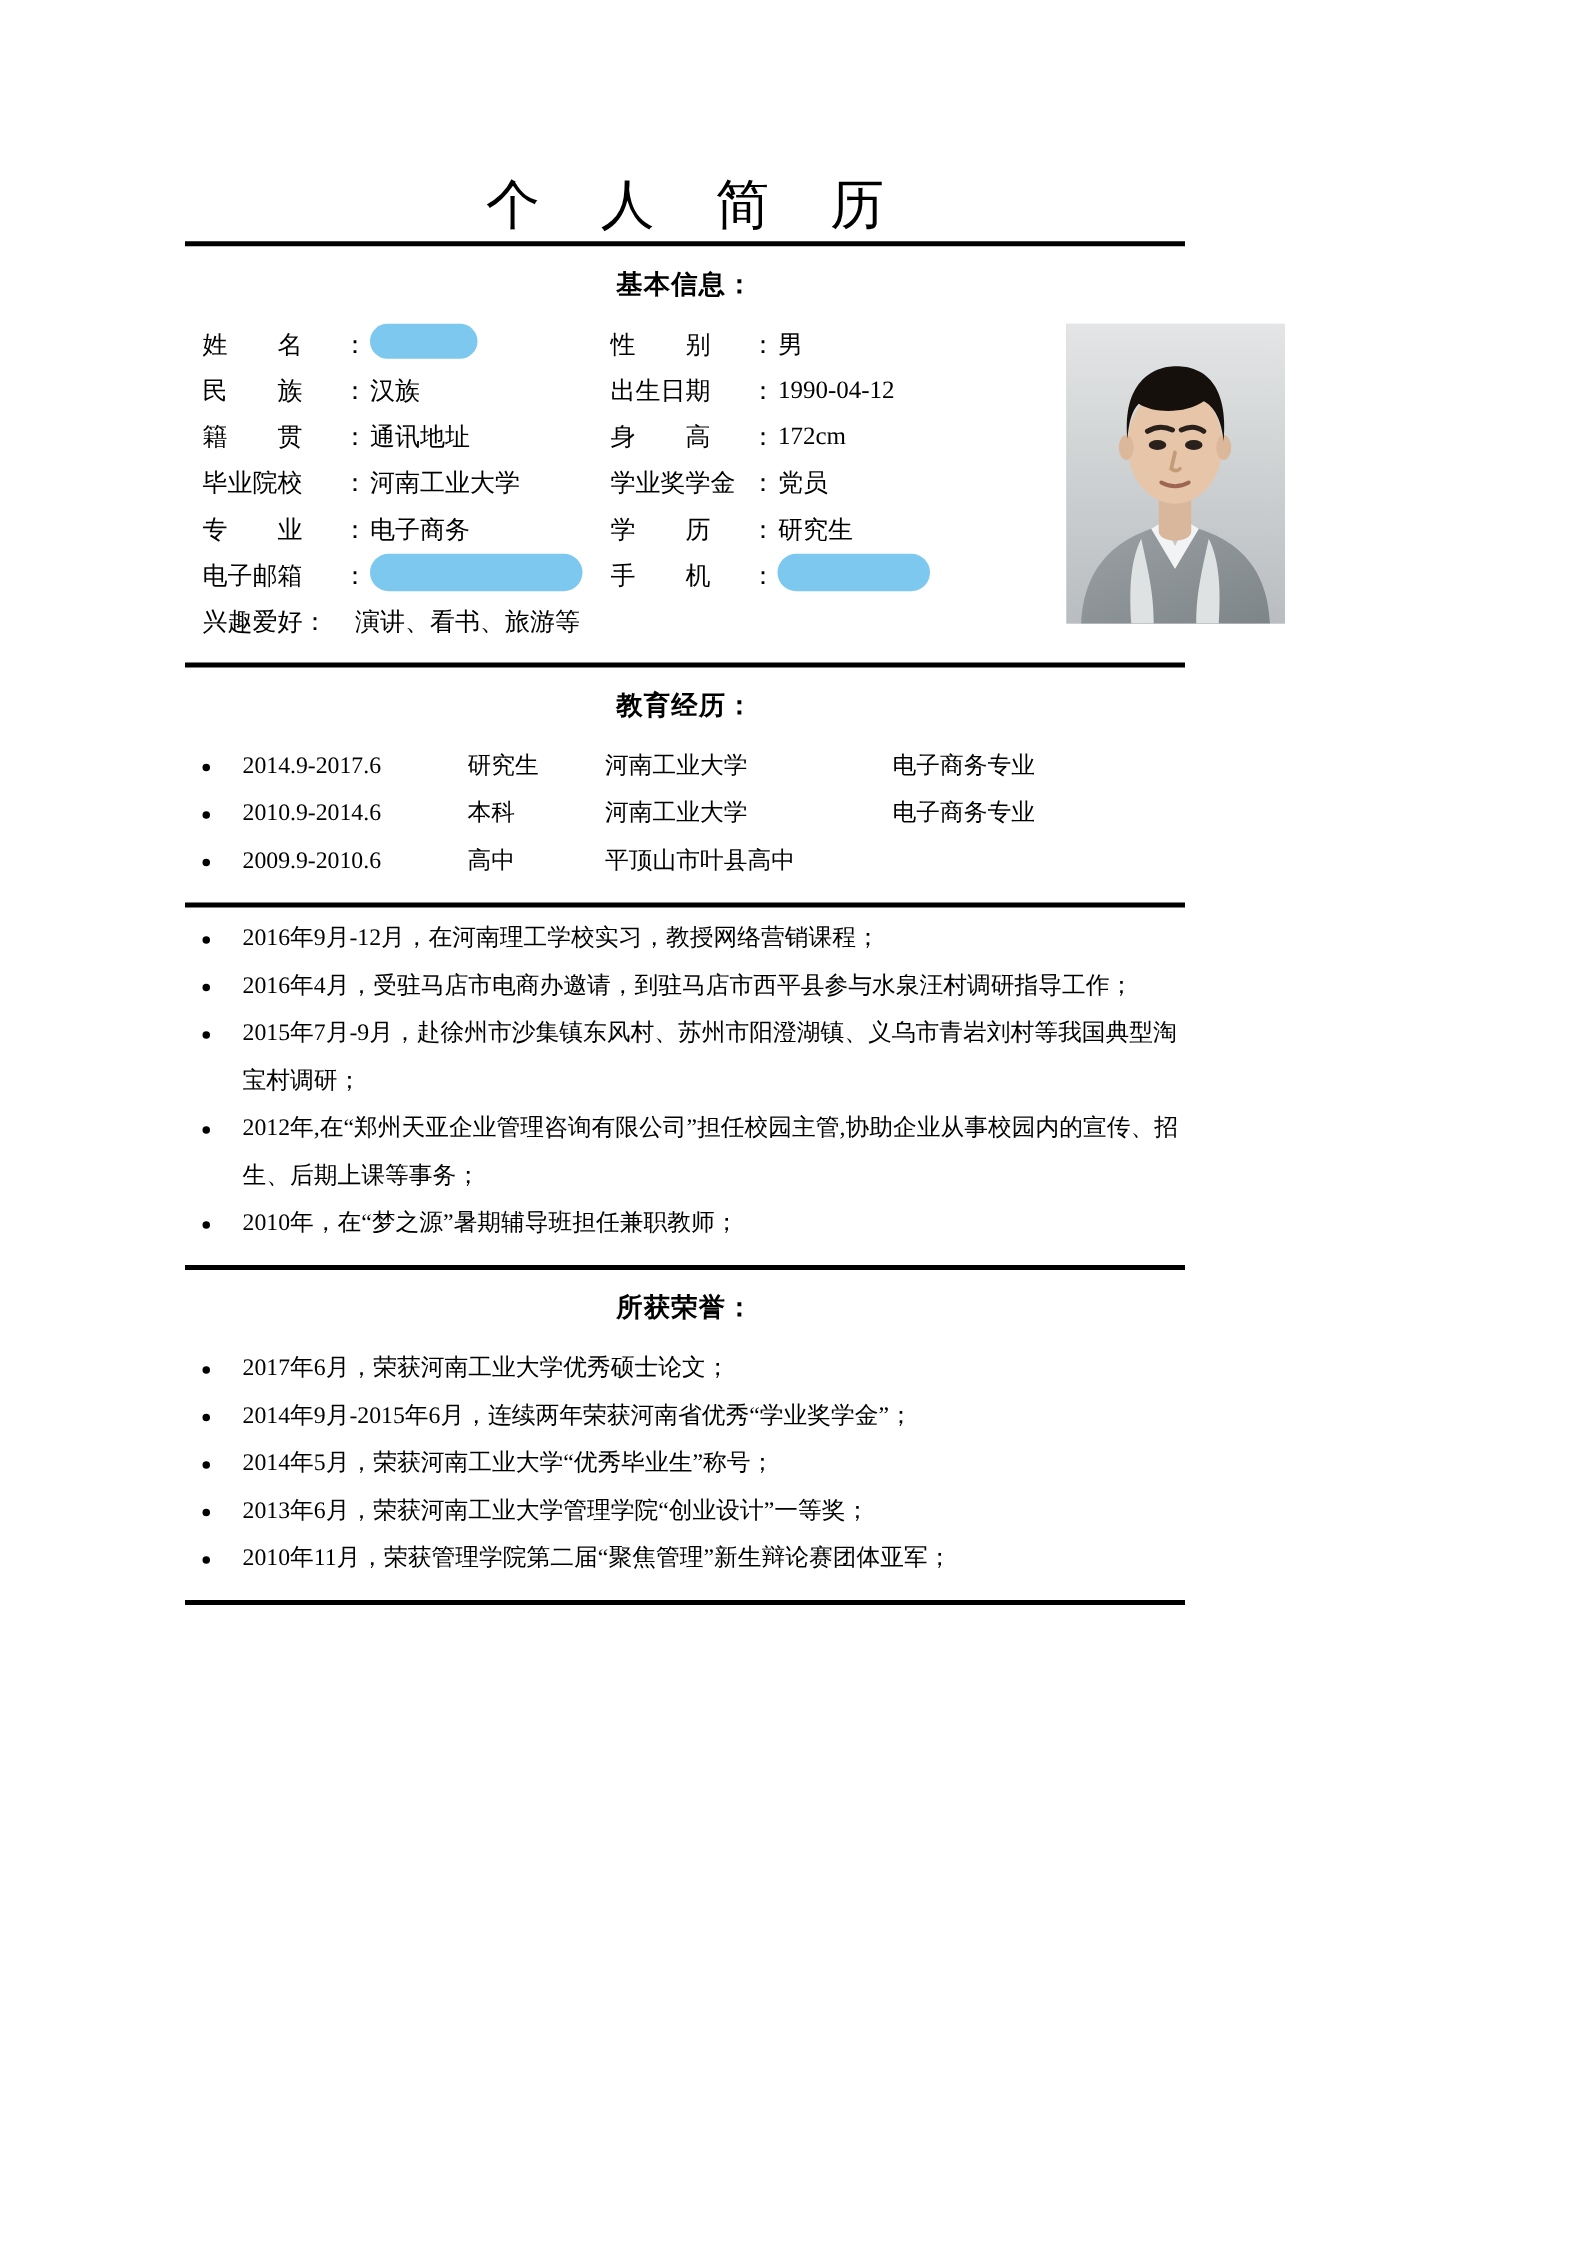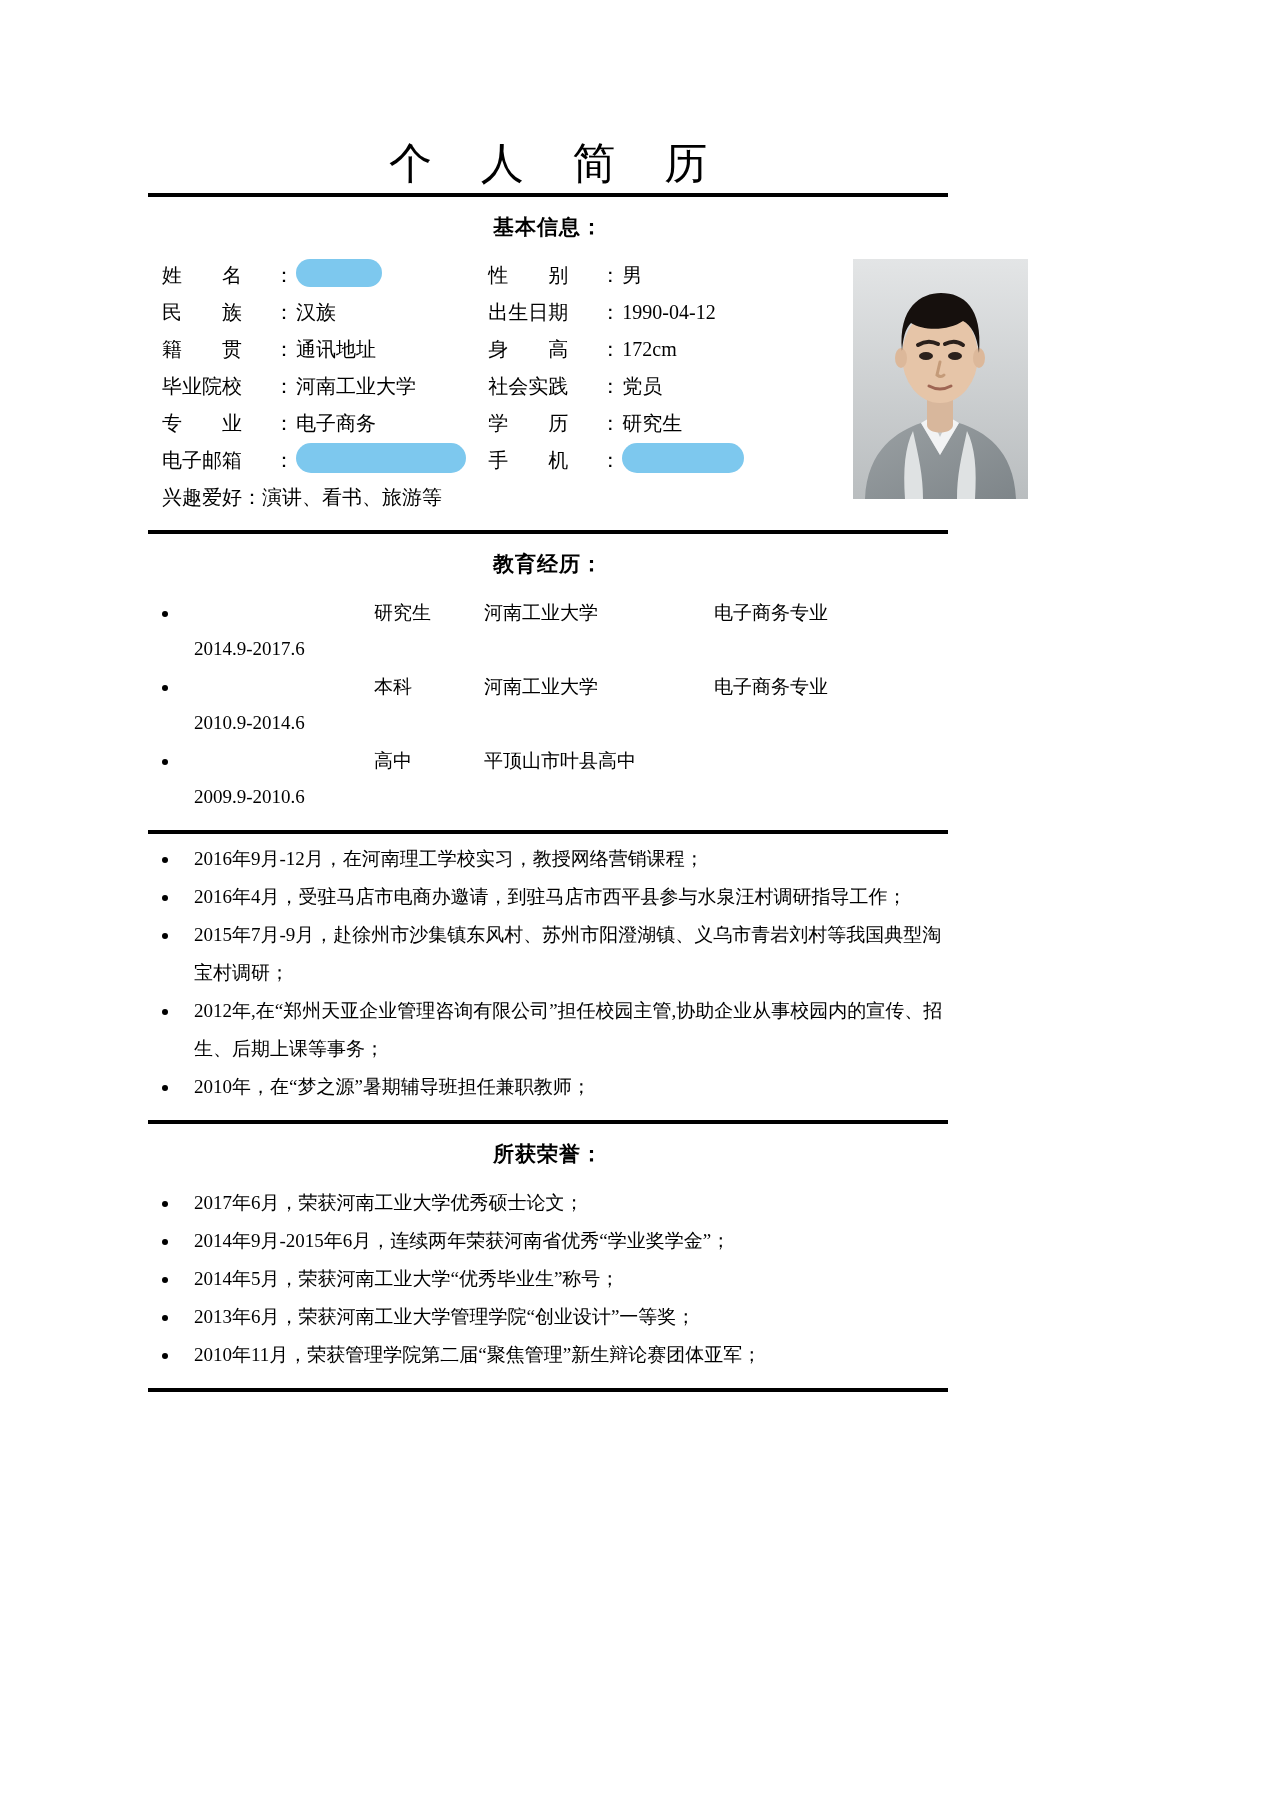--- a/index.html
+++ b/index.html
@@ -103,20 +103,21 @@
   .redact.email { width: 170px; height: 30px; }
   .redact.phone { width: 122px; height: 30px; }
 
   .full-row {
     font-size: 20px;
     padding-left: 14px;
     height: 37px;
     display: flex;
     align-items: center;
     white-space: nowrap;
+    gap: 22px;
   }
 
   
   .photo {
     position: absolute;
     right: -80px;
     top: 8px;
     width: 175px;
     height: 240px;
     overflow: hidden;
@@ -140,21 +141,21 @@
     content: "";
     position: absolute;
     left: 14px;
     top: 17px;
     width: 6px;
     height: 6px;
     background: #000;
     border-radius: 50%;
   }
   .edu-row { display: flex; }
-  .edu-date   { width: 180px; margin-top: 36px; }
+  .edu-date   { width: 180px; }
   .edu-degree { width: 110px; }
   .edu-school { width: 230px; }
   .edu-major  { }
 
   .prac li { line-height: 40px; }
   .honors li { line-height: 42px; }
 </style>
 </head>
 <body>
 
@@ -252,21 +253,21 @@
           </div>
         </div>
 
         <div class="info-row">
           <div class="info-cell left">
             <span class="lbl">毕业院校</span>
             <span class="colon">：</span>
             <span class="val">河南工业大学</span>
           </div>
           <div class="info-cell right">
-            <span class="lbl">社会实践</span>
+            <span class="lbl">学业奖学金</span>
             <span class="colon">：</span>
             <span class="val">党员</span>
           </div>
         </div>
 
         <div class="info-row">
           <div class="info-cell left">
             <span class="lbl">专　　业</span>
             <span class="colon">：</span>
             <span class="val">电子商务</span>

